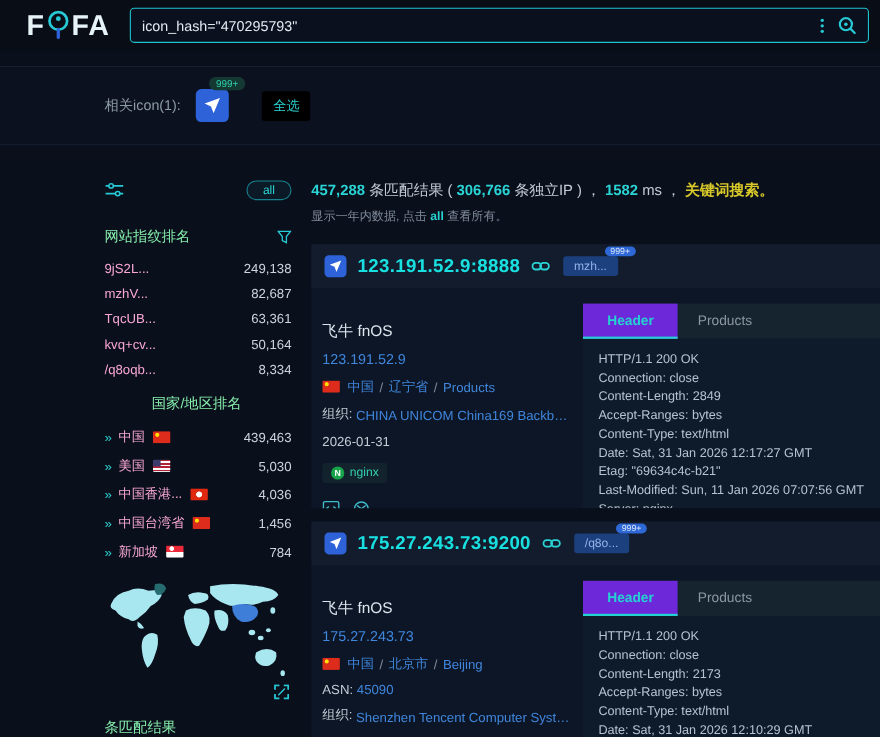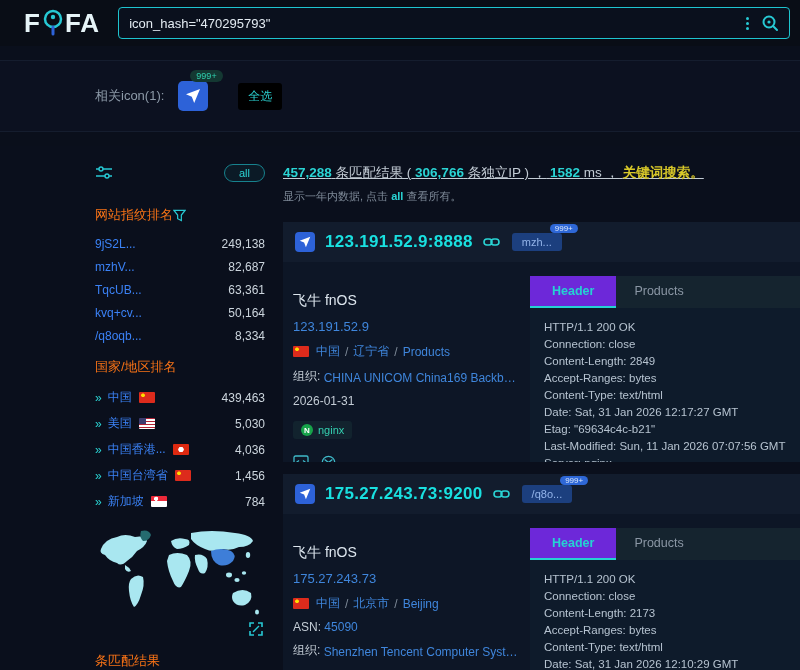--- a/index.html
+++ b/index.html
@@ -34,39 +34,39 @@
 
   
   .main { display:flex; padding:18px 0 0 95px; }
   .sidebar { width:170px; flex:none; }
   .content { flex:1; min-width:0; margin-left:18px; }
 
   
   .side-controls { display:flex; justify-content:space-between; align-items:center; }
   .all-pill { border:1px solid #17828e; color:#2bd3d3; background:rgba(42,211,211,0.06);
     font-size:11px; padding:2px 14px; border-radius:10px; cursor:pointer; }
-  .sec-title { display:flex; align-items:center;
-    margin-top:24px; color:#f97316; font-size:13px; }
+  .sec-title { display:flex; justify-content:space-between; align-items:center;
+    margin-top:24px; color:#86efac; font-size:13px; }
   .rank-list { margin-top:13px; }
   .rank-row { display:flex; align-items:center; font-size:12px; margin-bottom:9px; cursor:pointer; }
-  .rank-name { color:#3b82f6; white-space:nowrap; overflow:hidden; text-overflow:ellipsis; max-width:92px; }
+  .rank-name { color:#f9a8d4; white-space:nowrap; overflow:hidden; text-overflow:ellipsis; max-width:92px; }
   .rank-count { margin-left:auto; color:#ccd5dd; }
   .chev { color:#2bd3d3; font-size:12px; margin-right:6px; }
   .flag { width:16px; height:11px; display:inline-block; margin-left:7px; border-radius:1px; flex:none; }
   [data-flag="cn"] { background:radial-gradient(circle at 25% 30%, #ffde00 0 1.5px, transparent 2.2px), #dd2b1c; }
   [data-flag="us"] { background:linear-gradient(#3c3b6e,#3c3b6e) left top/45% 55% no-repeat,
     repeating-linear-gradient(180deg,#b22234 0 1.5px,#ffffff 1.5px 3px); }
   [data-flag="hk"] { background:radial-gradient(circle at 50% 50%, #ffffff 0 2.4px, transparent 3px), #de2910; }
   [data-flag="sg"] { background:radial-gradient(circle at 32% 25%, #ffffff 0 1.8px, transparent 2.4px),
     linear-gradient(180deg,#ed2939 0 50%,#ffffff 50% 100%); }
   .map-wrap { position:relative; margin-top:16px; width:170px; height:112px; }
   .expand-icon { position:absolute; right:2px; bottom:2px; cursor:pointer; display:flex; }
 
   
-  .stats1 { font-size:13.5px; color:#c3ccd5;text-decoration:underline; }
+  .stats1 { font-size:13.5px; color:#c3ccd5; }
   .cy { color:#2ad4d4; font-weight:bold; }
   .yellow { color:#d8c829; font-weight:bold; }
   .stats2 { margin-top:7px; font-size:11px; color:#7e8a98; }
   .stats2 .cy { font-size:11px; }
 
   
   .card { margin-top:18px; width:560px; background:#0d1626; }
   .card + .card { margin-top:12px; }
   .card-head { height:40px; background:#121c2d; display:flex; align-items:center; padding:0 12px; }
   .favicon { width:20px; height:20px; background:#2d62d8; border-radius:4px; display:flex;
@@ -193,21 +193,21 @@
       <div class="rank-row">
         <span class="rank-name">kvq+cv...</span>
         <span class="rank-count">50,164</span>
       </div>
       <div class="rank-row">
         <span class="rank-name">/q8oqb...</span>
         <span class="rank-count">8,334</span>
       </div>
     </div>
 
-    <div class="sec-title" style="margin-top:15px;">
+    <div class="sec-title" style="margin-top:15px;margin-left:43px;">
       <span>国家/地区排名</span>
     </div>
     <div class="rank-list">
       <div class="rank-row">
         <span class="chev">»</span>
         <span class="rank-name">中国</span>
         <span class="flag" data-flag="cn"></span>
         <span class="rank-count">439,463</span>
       </div>
       <div class="rank-row">

